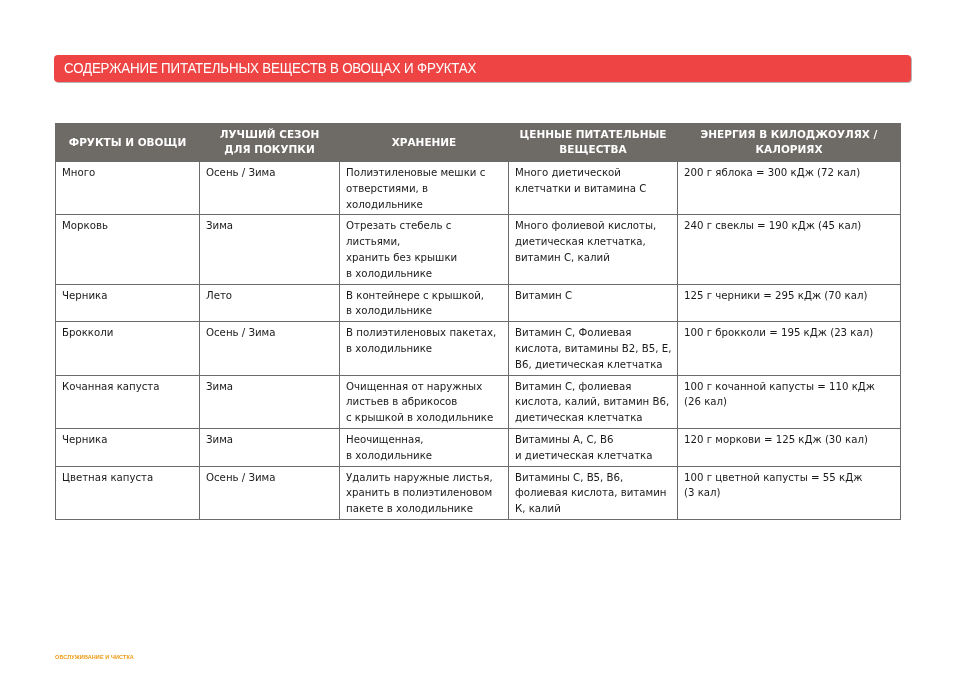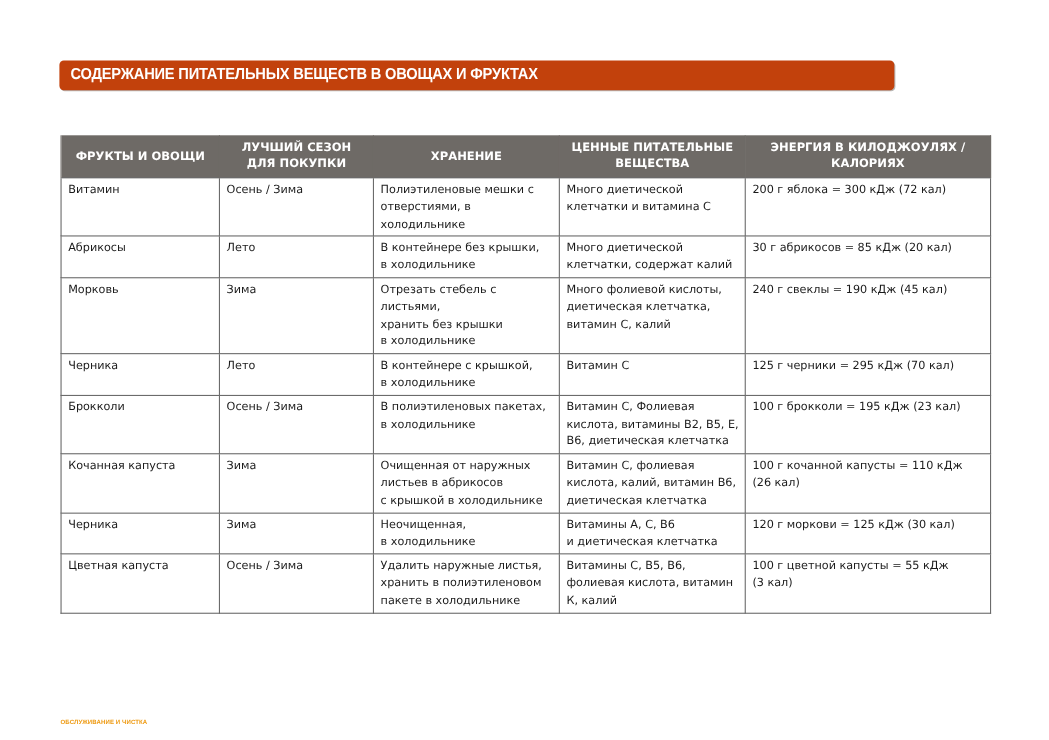--- a/index.html
+++ b/index.html
@@ -1,24 +1,23 @@
 <!DOCTYPE html>
 <html><head>
   <meta charset="utf-8">
   <style>
     html, body { margin: 0; padding: 0; }
     body {
       width: 954px; height: 673px; background: #ffffff; position: relative; overflow: hidden;
       font-family: "DejaVu Sans", sans-serif; color: #1a1a1a;
     }
     .title-bar {
-      position: absolute; left: 54px; top: 55px; width: 759px; height: 27px;
-      background: #c2410c; border-radius: 4px;
+      position: absolute; left: 54px; top: 55px; width: 857px; height: 27px;
+      background: #ef4444; border-radius: 4px;
       box-shadow: 1px 1px 0 #b8b6b4;
-      font-weight: bold;
     }
     .title-bar span {
       position: absolute; left: 10px; top: 5px;
       color: #ffffff; font-family: "Liberation Sans", sans-serif; font-size: 14.5px;
       letter-spacing: -0.2px; transform: scaleX(0.92); transform-origin: left center;
       white-space: nowrap;
     }
     table.nutrition {
       position: absolute; left: 55px; top: 123px; width: 845px;
       border-collapse: collapse; table-layout: fixed;
@@ -78,36 +77,27 @@
 ДЛЯ ПОКУПКИ</span></th>
       <th><span class="hdr">ХРАНЕНИЕ</span></th>
       <th><span class="hdr">ЦЕННЫЕ ПИТАТЕЛЬНЫЕ
 ВЕЩЕСТВА</span></th>
       <th><span class="hdr">ЭНЕРГИЯ В КИЛОДЖОУЛЯХ /
 КАЛОРИЯХ</span></th>
     </tr>
   </thead>
   <tbody>
     <tr class="r2">
-      <td>Витамин</td>
+      <td>Много</td>
       <td>Осень / Зима</td>
       <td>Полиэтиленовые мешки с
 отверстиями, в холодильнике</td>
       <td>Много диетической
 клетчатки и витамина С</td>
       <td>200 г яблока = 300 кДж (72 кал)</td>
-    </tr>
-    <tr class="r2">
-      <td>Абрикосы</td>
-      <td>Лето</td>
-      <td>В контейнере без крышки,
-в холодильнике</td>
-      <td>Много диетической
-клетчатки, содержат калий</td>
-      <td>30 г абрикосов = 85 кДж (20 кал)</td>
     </tr>
     <tr class="r3">
       <td>Морковь</td>
       <td>Зима</td>
       <td>Отрезать стебель с листьями,
 хранить без крышки
 в холодильнике</td>
       <td>Много фолиевой кислоты,
 диетическая клетчатка,
 витамин С, калий</td>

